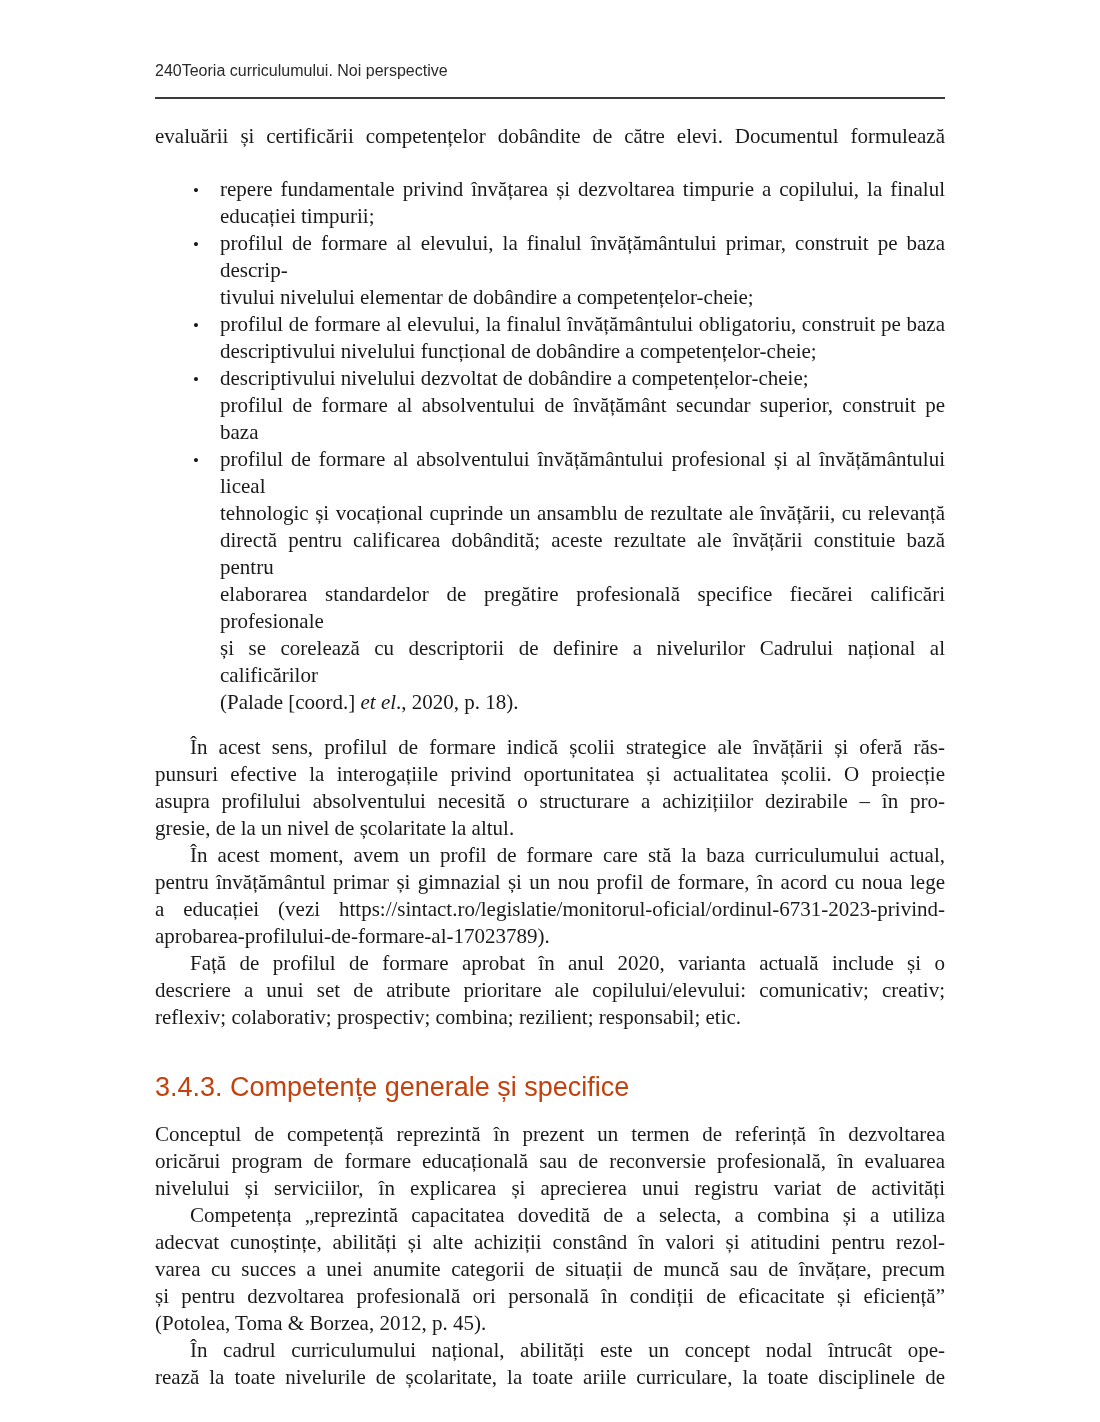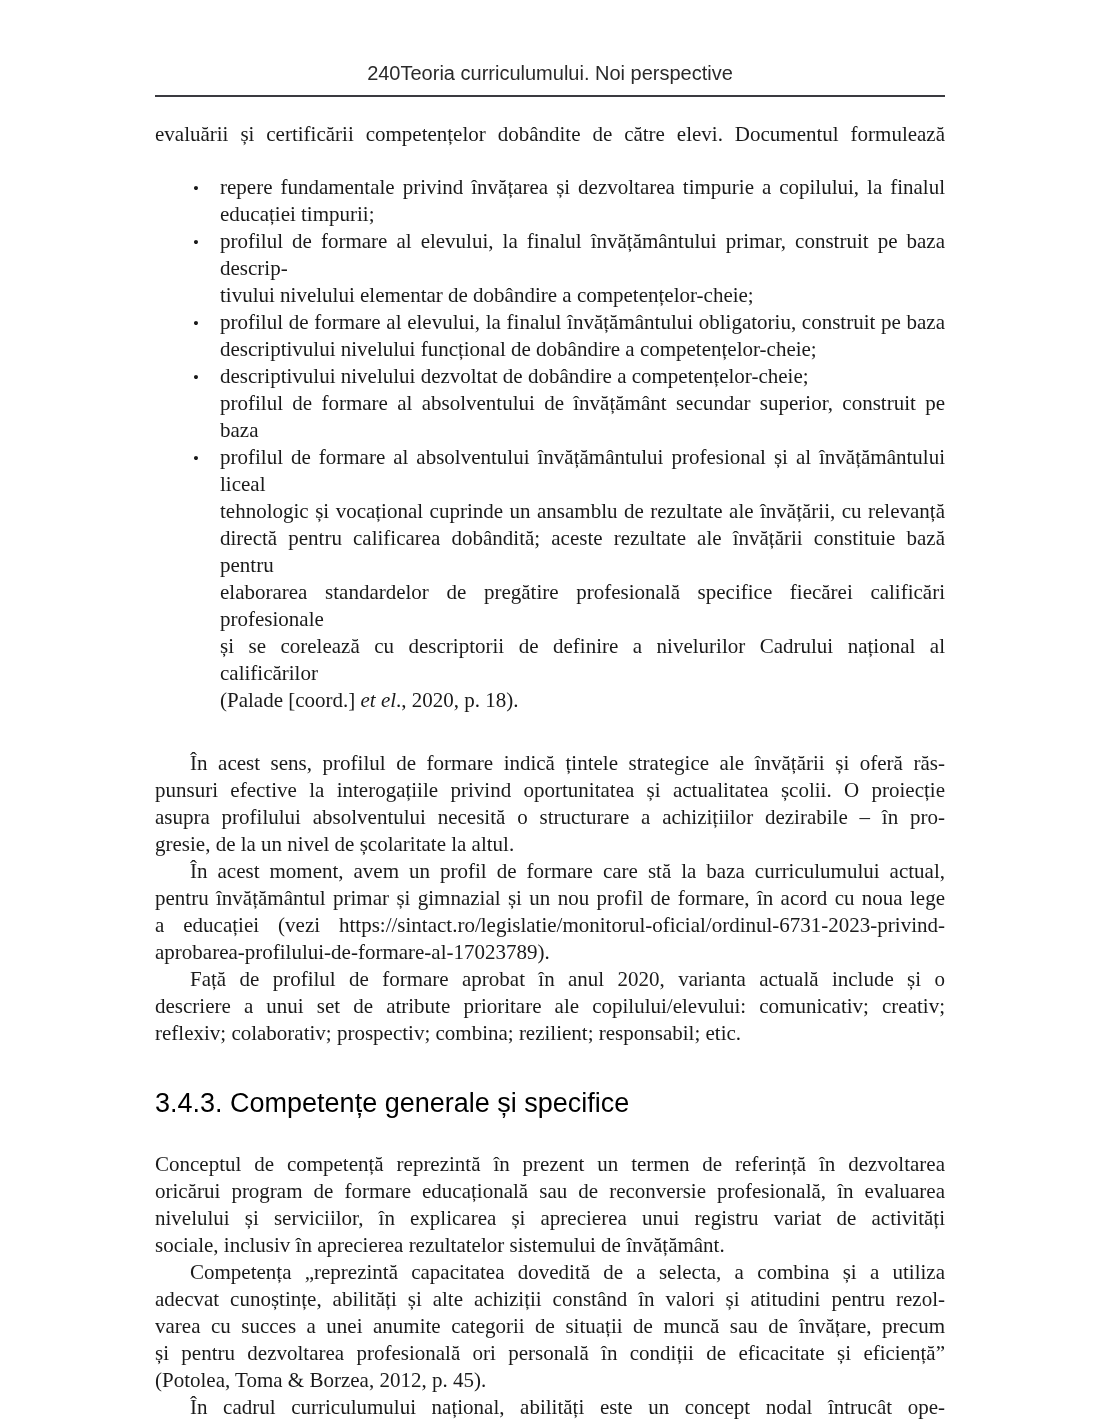--- a/index.html
+++ b/index.html
@@ -10,63 +10,63 @@
     color: #1a1a1a;
     overflow: hidden;
   }
   .page {
     width: 1100px; height: 1422px;
     padding: 62px 155px 0 155px;
     background: #ffffff;
   }
   .page-header {
     display: flex;
-    justify-content: center;
+    justify-content: flex-start;
     align-items: baseline;
     font-family: "Liberation Sans", sans-serif;
-    font-size: 20px;
+    font-size: 16px;
     color: #2a2a2a;
-    padding-bottom: 10px;
+    padding-bottom: 17px;
     border-bottom: 2px solid #3a3a40;
   }
   .body-text {
     margin-top: 24px;
     font-size: 21px;
     line-height: 27px;
   }
   .line {
     text-align: justify;
     text-align-last: justify;
     min-height: 27px;
   }
   .line.last { text-align-last: left; }
   .line.first-indent { text-indent: 35px; }
   ul.bullet-list {
     list-style: none;
-    margin: 26px 0 36px 0;
+    margin: 26px 0 18px 0;
   }
   li.bullet-item {
     position: relative;
     padding-left: 65px;
   }
   li.bullet-item::before {
     content: "\2022";
     position: absolute;
     left: 38px;
     top: 1px;
     font-size: 17px;
     color: #1a1a1a;
   }
   h2.section-heading {
     font-family: "Liberation Sans", sans-serif;
     font-weight: 400;
     font-size: 27px;
     line-height: 32px;
-    color: #000000;
-    margin: 40px 0 32px 0;
+    color: #c2410c;
+    margin: 40px 0 18px 0;
   }
   i { font-style: italic; }
 </style>
 </head>
 <body>
 
 <div class="page">
 
   <header class="page-header">
     <span>240</span>
@@ -101,21 +101,21 @@
           <div class="line">tehnologic și vocațional cuprinde un ansamblu de rezultate ale învățării, cu relevanță</div>
           <div class="line">directă pentru calificarea dobândită; aceste rezultate ale învățării constituie bază pentru</div>
           <div class="line">elaborarea standardelor de pregătire profesională specifice fiecărei calificări profesionale</div>
           <div class="line">și se corelează cu descriptorii de definire a nivelurilor Cadrului național al calificărilor</div>
           <div class="line last">(Palade [coord.] <i>et el</i>., 2020, p. 18).</div>
         </li>
       </ul>
 
     <div id="mid-paragraphs">
         <div class="para">
-          <div class="line first-indent">În acest sens, profilul de formare indică țintele strategice ale învățării și oferă răs-</div>
+          <div class="line first-indent">În acest sens, profilul de formare indică școlii strategice ale învățării și oferă răs-</div>
           <div class="line">punsuri efective la interogațiile privind oportunitatea și actualitatea școlii. O proiecție</div>
           <div class="line">asupra profilului absolventului necesită o structurare a achizițiilor dezirabile – în pro-</div>
           <div class="line last">gresie, de la un nivel de școlaritate la altul.</div>
         </div>
         <div class="para">
           <div class="line first-indent">În acest moment, avem un profil de formare care stă la baza curriculumului actual,</div>
           <div class="line">pentru învățământul primar și gimnazial și un nou profil de formare, în acord cu noua lege</div>
           <div class="line">a educației (vezi https://sintact.ro/legislatie/monitorul-oficial/ordinul-6731-2023-privind-</div>
           <div class="line last">aprobarea-profilului-de-formare-al-17023789).</div>
         </div>
@@ -126,21 +126,20 @@
         </div>
       </div>
 
     <h2 class="section-heading">3.4.3. Competențe generale și specifice</h2>
 
     <div id="section-paragraphs">
         <div class="para">
           <div class="line">Conceptul de competență reprezintă în prezent un termen de referință în dezvoltarea</div>
           <div class="line">oricărui program de formare educațională sau de reconversie profesională, în evaluarea</div>
           <div class="line">nivelului și serviciilor, în explicarea și aprecierea unui registru variat de activități</div>
-          <div class="line last">sociale, inclusiv în aprecierea rezultatelor sistemului de învățământ.</div>
         </div>
         <div class="para">
           <div class="line first-indent">Competența „reprezintă capacitatea dovedită de a selecta, a combina și a utiliza</div>
           <div class="line">adecvat cunoștințe, abilități și alte achiziții constând în valori și atitudini pentru rezol-</div>
           <div class="line">varea cu succes a unei anumite categorii de situații de muncă sau de învățare, precum</div>
           <div class="line">și pentru dezvoltarea profesională ori personală în condiții de eficacitate și eficiență”</div>
           <div class="line last">(Potolea, Toma &amp; Borzea, 2012, p. 45).</div>
         </div>
         <div class="para">
           <div class="line first-indent">În cadrul curriculumului național, abilități este un concept nodal întrucât ope-</div>

